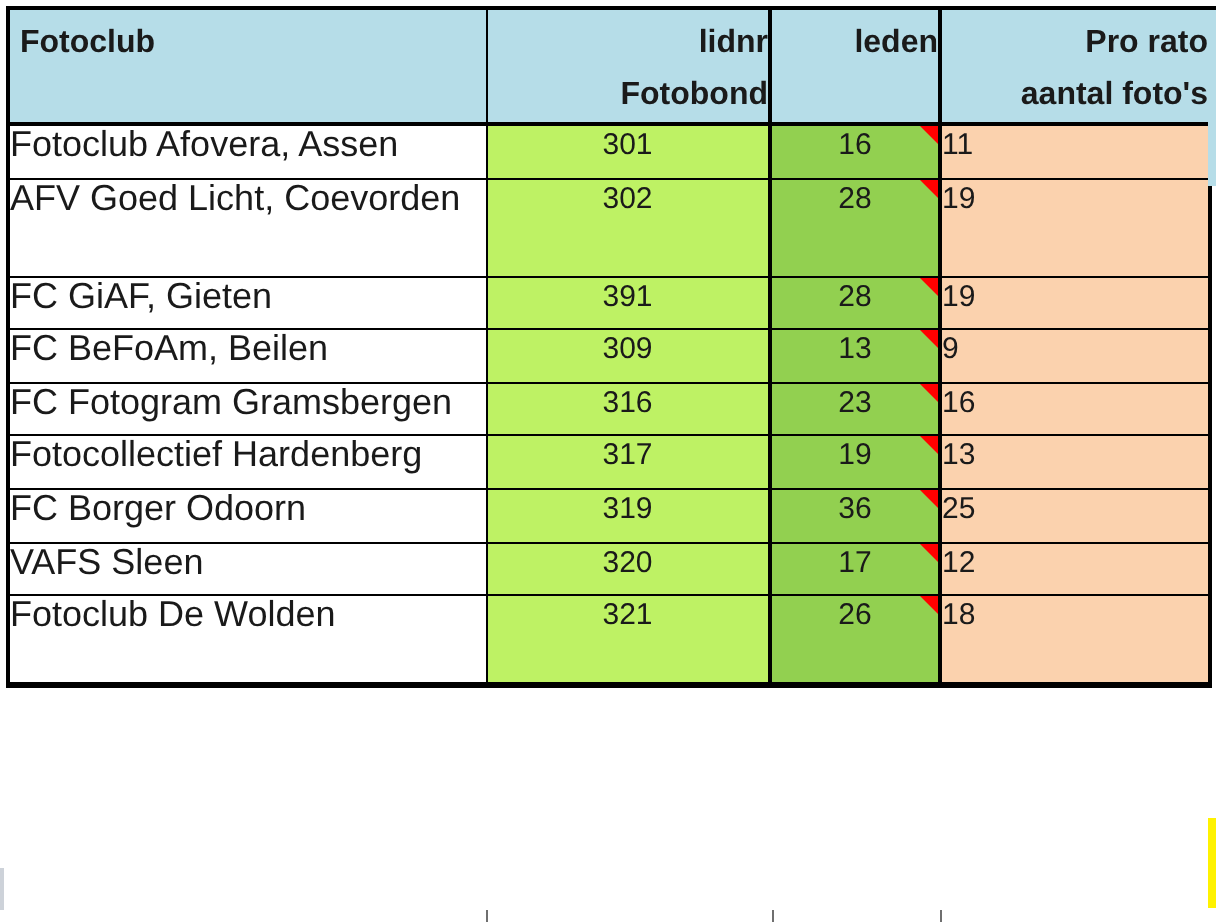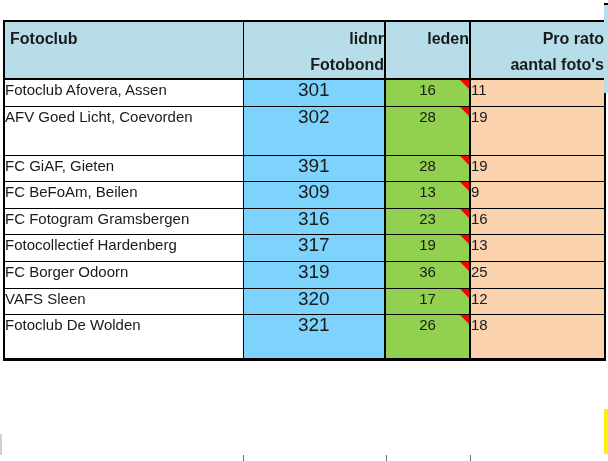--- a/index.html
+++ b/index.html
@@ -4,43 +4,43 @@
 <style>
   html,body{margin:0;padding:0;}
   body{
     width:608px;height:461px;overflow:hidden;background:#ffffff;
     font-family:"Liberation Sans",sans-serif;position:relative;
     -webkit-font-smoothing:antialiased;
   }
   .sheet{position:absolute;left:0;top:0;width:608px;height:461px;}
 
   table.grid{
-    position:absolute;left:3px;top:20px;
+    position:absolute;left:3px;top:3px;
     border-collapse:collapse;table-layout:fixed;width:601px;
     border:2px solid #000;
   }
   table.grid th,table.grid td{
     border:1px solid #000;
     padding:0;margin:0;overflow:hidden;
     vertical-align:top;color:#1a1a1a;
   }
   
   tr.hdr th{
     background:#B6DDE8;
     font-weight:bold;font-size:16px;line-height:26px;
     text-align:right;white-space:pre-line;
     padding-top:4px;
     border-bottom:2px solid #000;
     padding-left:22px;
   }
   tr.hdr th.c-club{text-align:left;padding-left:5px;}
 
   
-  td.c-club{font-size:15px;line-height:19px;text-align:left;padding:3px 2px 0 5px;background:#ffffff;}
-  td.c-lidnr{font-size:19px;line-height:19px;text-align:center;padding-top:3px;background:#7dd3fc;}
+  td.c-club{font-size:18px;line-height:19px;text-align:left;padding:3px 2px 0 5px;background:#ffffff;}
+  td.c-lidnr{font-size:15px;line-height:19px;text-align:center;padding-top:3px;background:#bef264;}
   td.c-leden{font-size:15px;line-height:19px;text-align:center;padding-top:3px;background:#92D050;position:relative;}
   td.c-prorato{font-size:15px;line-height:19px;text-align:left;padding-top:3px;background:#FBD2AE;}
 
   
   .b-left2{border-left:2px solid #000 !important;}
   tr.last td{border-bottom:3px solid #000;}
 
   
   .tri{
     position:absolute;top:0;right:0;width:0;height:0;

